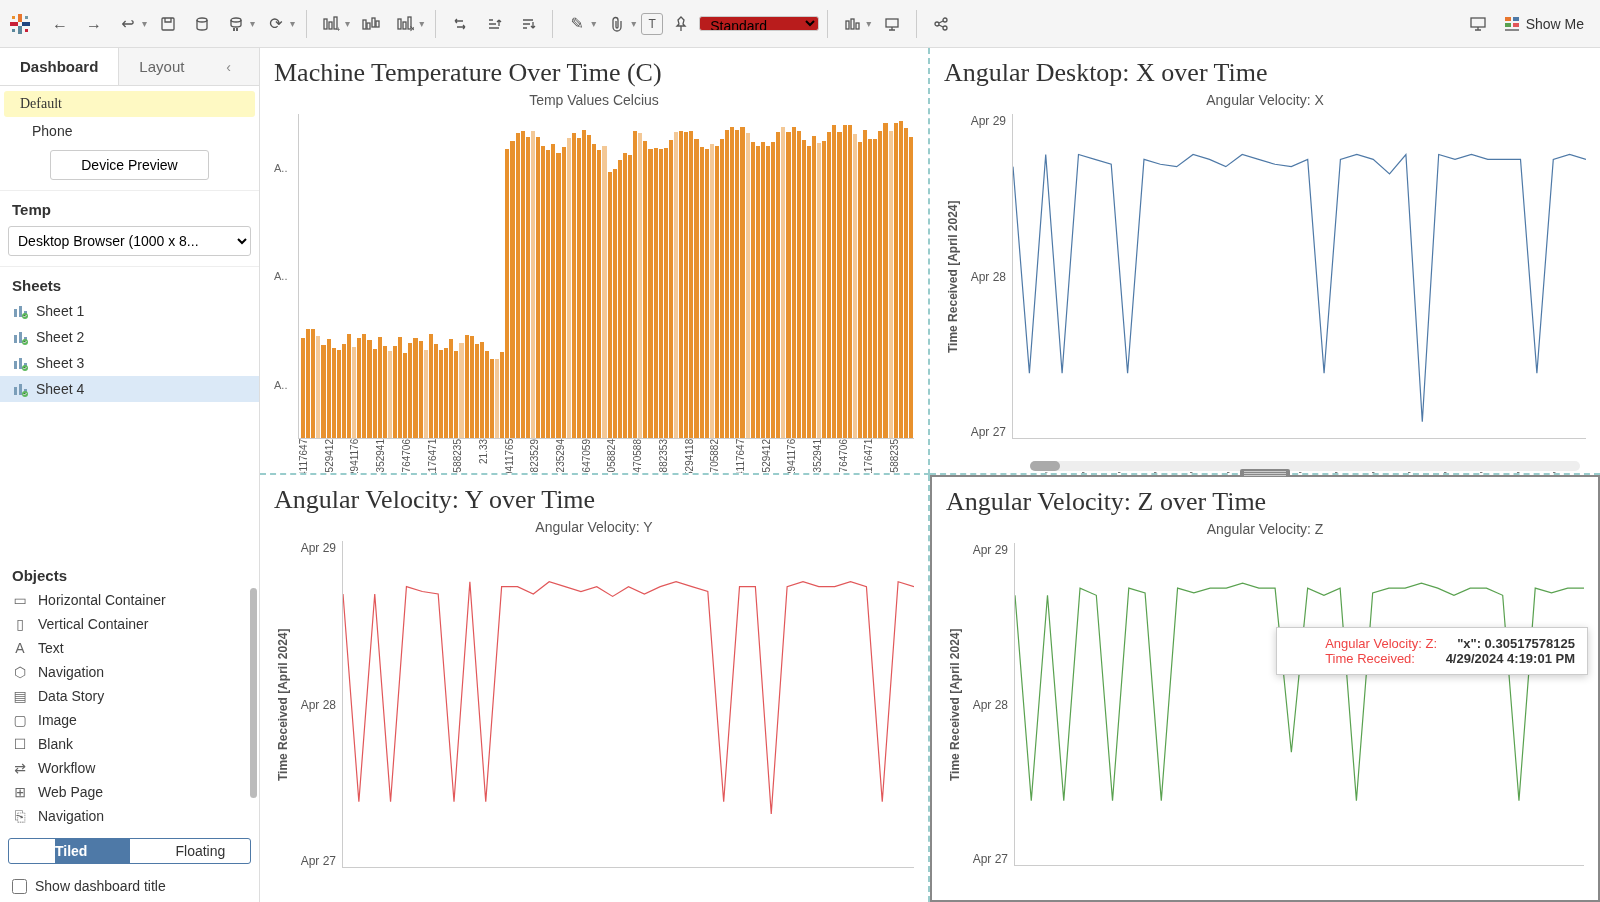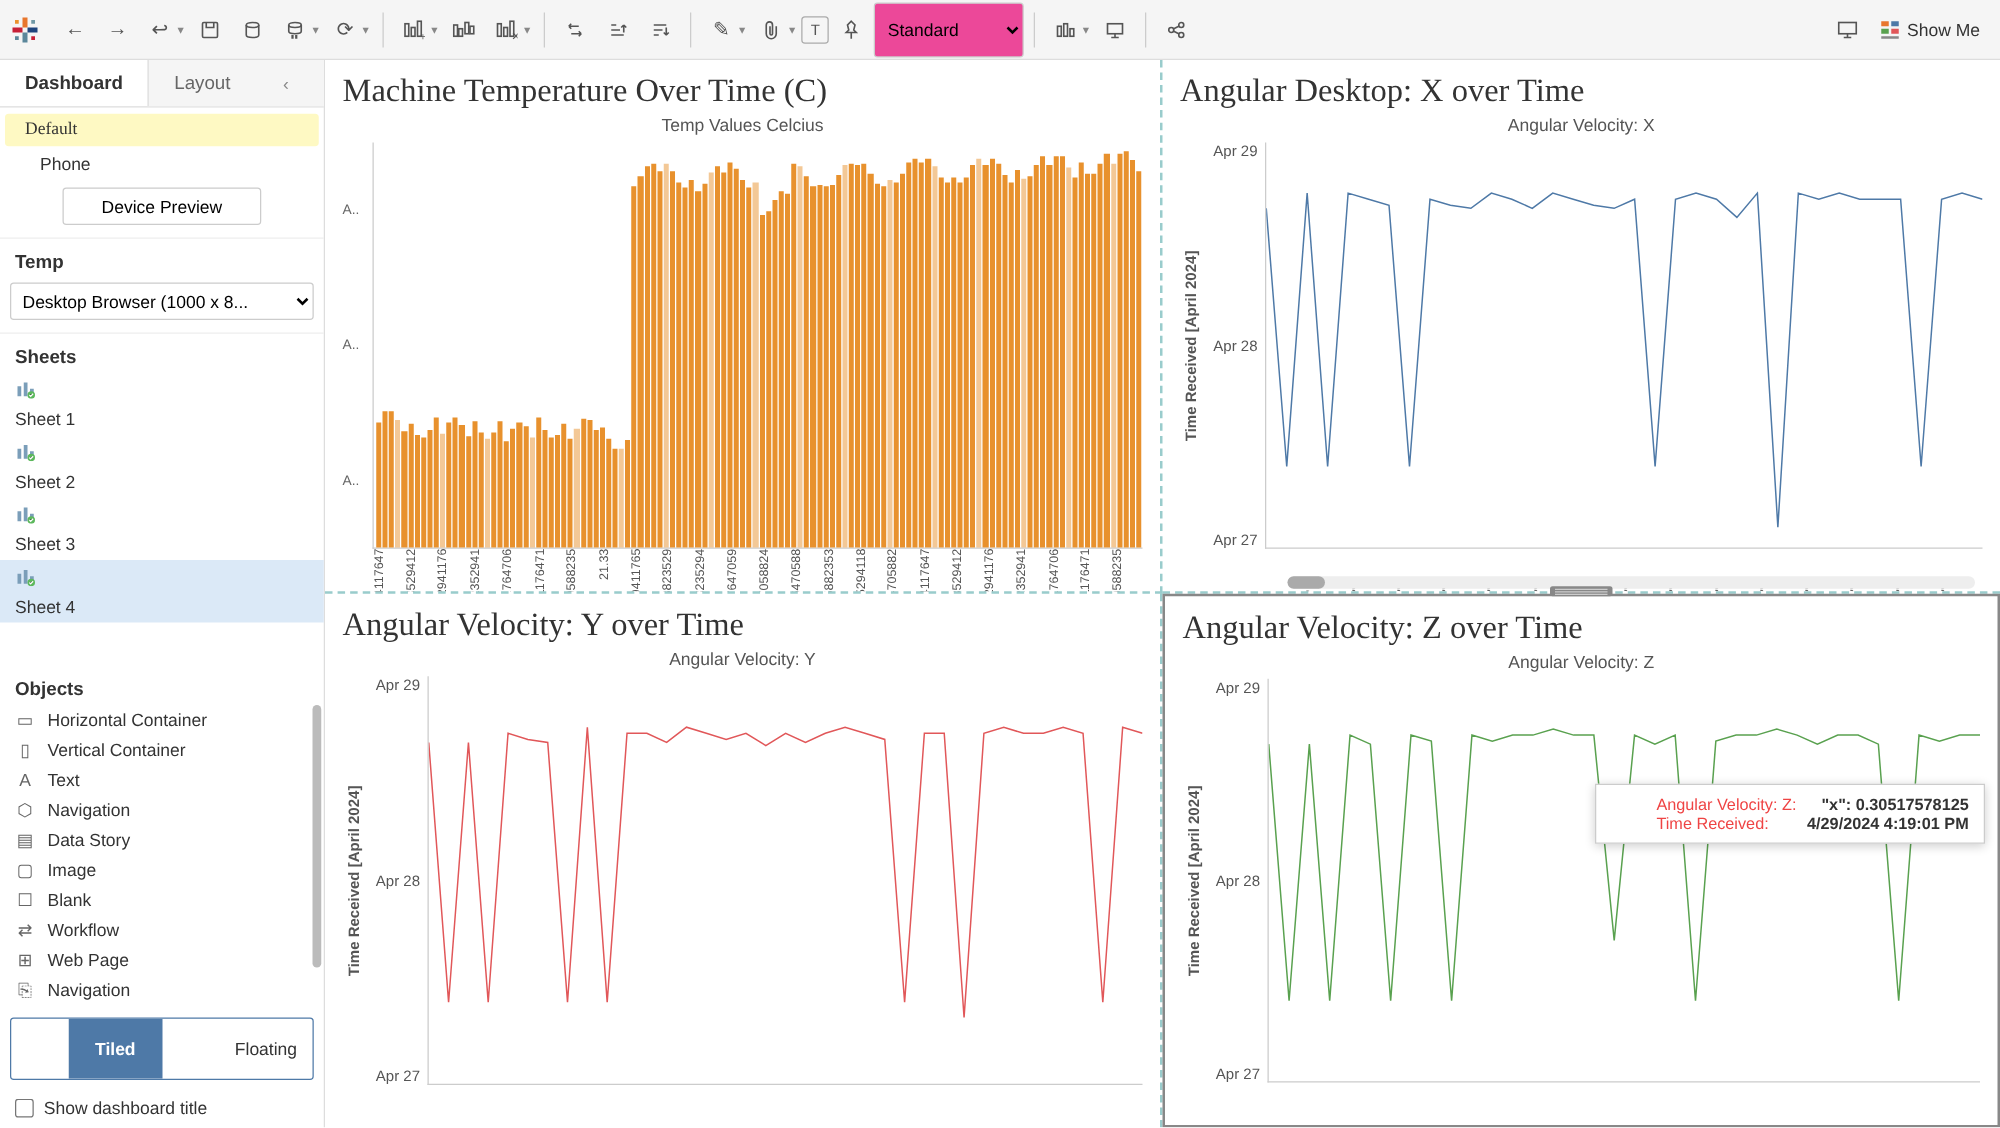--- a/index.html
+++ b/index.html
@@ -4,21 +4,21 @@
 <style>
 * { margin: 0; padding: 0; box-sizing: border-box; font-family: -apple-system, BlinkMacSystemFont, "Segoe UI", Arial, sans-serif; }
 body { background: #fff; color: #333; overflow: hidden; width: 1600px; height: 902px; }
 
 
 .toolbar { height: 48px; background: #f5f5f5; border-bottom: 1px solid #ddd; display: flex; align-items: center; padding: 0 8px; gap: 2px; }
 .toolbar .logo { width: 24px; height: 24px; margin-right: 10px; }
 .toolbar .tbtn { width: 32px; height: 32px; display: flex; align-items: center; justify-content: center; border-radius: 3px; cursor: pointer; color: #555; }
 .toolbar .sep { width: 1px; height: 28px; background: #ccc; margin: 0 6px; }
 .toolbar .dd { font-size: 10px; color:#888; margin-left:-4px; margin-right:3px;}
-.toolbar select { height: 44px; width: 120px; border: 1px solid #ccc; border-radius: 3px; padding: 0 6px; font-size: 14px; background:#ec4899; }
+.toolbar select { height: 15px; width: 120px; border: 1px solid #ccc; border-radius: 3px; padding: 0 6px; font-size: 14px; background:#b91c1c; }
 .toolbar .spacer { flex: 1; }
 .showme { display: flex; align-items: center; gap: 6px; font-size: 14px; padding: 0 8px; cursor:pointer;}
 .showme-icon { width:16px; height:16px; }
 
 
 .main { display: flex; height: calc(100% - 48px); }
 
 
 .sidebar { width: 260px; border-right: 1px solid #ddd; background: #fff; display:flex; flex-direction:column; }
 .tabs { display: flex; border-bottom: 1px solid #ddd; }
@@ -27,28 +27,28 @@
 .tab.inactive { background: #f5f5f5; border-left: 1px solid #ddd; color: #666; flex:1; display:flex; justify-content:space-between; align-items:center;}
 .chev { color:#888; font-size:14px; padding-right:8px;}
 .section { padding: 8px 12px; border-bottom: 1px solid #eee; }
 .dev-list { padding: 4px 0;}
 .dev-item { padding: 5px 16px; font-size: 14px; border-radius: 3px; margin: 1px 4px;}
 .dev-item.sel { background: #fef9c3; font-family: Liberation Serif, serif; }
 .dev-item.ind { padding-left: 28px; }
 .preview-btn { border: 1px solid #ccc; padding: 6px 30px; font-size: 14px; border-radius: 3px; background:#fff; margin: 6px auto; display:block; cursor:pointer;}
 .sec-title { font-weight: 600; font-size: 15px; padding: 10px 12px 4px; }
 .size-sel { width: calc(100% - 16px); margin: 4px 8px 10px; padding: 5px; font-size: 14px; border:1px solid #ccc; border-radius:3px; background:#fff;}
-.sheet-item { display:flex; align-items:flex-start; gap:8px; padding: 5px 12px; font-size: 14px; cursor:pointer;flex-direction:column;}
+.sheet-item { display:flex; align-items:flex-end; gap:8px; padding: 5px 12px; font-size: 14px; cursor:pointer;}
 .sheet-item.active { background: #dbe9f7; }
 .sheet-icon { width:16px; height:16px; display:inline-block;}
 .obj-list { padding-bottom:4px; max-height: 260px; overflow:hidden;}
 .obj-item { display:flex; align-items:center; gap:10px; padding: 4px 12px; font-size: 14px; cursor:grab;}
 .obj-icon { width:16px; height:16px; color:#666; display:flex; align-items:center; justify-content:center; font-size:14px;}
 .toggle-row { display:flex; border: 1px solid #4e79a7; margin: 6px 8px; border-radius:3px; overflow:hidden;}
-.toggle-btn { flex:1; text-align:center; padding: 16px 0; font-size: 14px; cursor:pointer;margin-left:46px;}
+.toggle-btn { flex:1; text-align:left; padding: 4px 0; font-size: 14px; cursor:pointer;margin-left:46px;}
 .toggle-btn.active { background: #4e79a7; color:#fff; font-weight:600;}
 .check-row { display:flex; align-items:flex-end; gap:8px; padding: 8px 12px; font-size:14px;}
 .check-row input { width:15px; height:15px;}
 .scroll-ind { position:absolute; right:2px; width:7px; height:210px; background:#bbb; border-radius:4px;}
 .obj-wrap { position:relative;}
 
 
 .canvas { flex:1; background: #fff; padding: 0; display:grid; grid-template-columns: 1fr 1fr; grid-template-rows: 1fr 1fr; overflow:hidden;}
 .panel { padding: 10px 14px; position:relative; overflow:hidden;}
 .panel.br-r { border-right: 2px dashed #9cc; }

